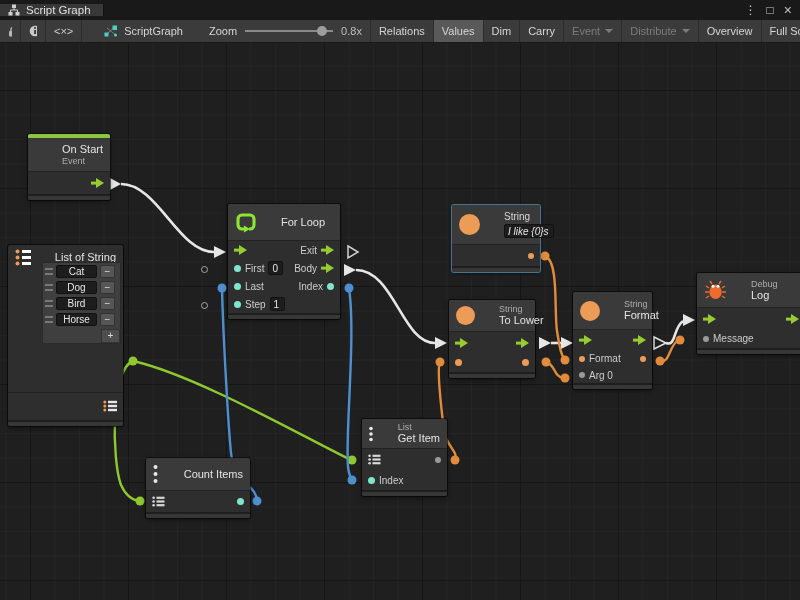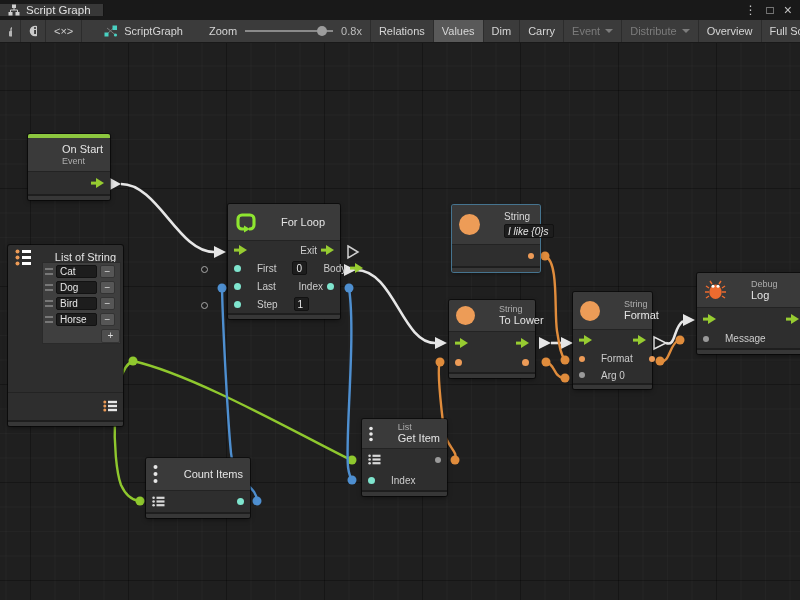--- a/index.html
+++ b/index.html
@@ -37,35 +37,35 @@
 
   .node{position:absolute;background:#2e2e2e;border-radius:2px;
     box-shadow:0 0 0 1px rgba(0,0,0,.55),0 2px 5px rgba(0,0,0,.4);}
   .node.selected{box-shadow:0 0 0 1px #46748f,0 2px 5px rgba(0,0,0,.4);}
   .ntop{height:4px;background:#8cc63f;border-radius:2px 2px 0 0;}
   .nhead{display:flex;align-items:center;gap:24px;background:#3a3a3a;border-bottom:1px solid #232323;padding:0 7px;border-radius:2px 2px 0 0;}
   .ncol{display:flex;flex-direction:column;justify-content:center;line-height:1.15;}
   .ntitle{font-size:11px;color:#e4e4e4;white-space:nowrap;}
   .nsub{font-size:9px;color:#adadad;white-space:nowrap;}
   .nfoot{height:6px;background:#373737;border-top:2px solid #1e1e1e;border-radius:0 0 2px 2px;}
-  .prow{display:flex;align-items:center;gap:16px;padding:0 6px;}
+  .prow{display:flex;align-items:center;gap:4px;padding:0 6px;}
   .pright{margin-left:auto;display:flex;align-items:center;gap:4px;}
   .plabel{font-size:10px;color:#cdcdcd;white-space:nowrap;}
   .pdot{width:7px;height:7px;border-radius:50%;display:inline-block;flex:0 0 auto;}
   .c-int{background:#7fe5ce;} .c-str{background:#ed9b57;} .c-obj{background:#9a9a9a;}
   .fld{background:#1d1d1d;border:1px solid #121212;border-radius:2px;color:#e6e6e6;font-size:10px;
     font-family:"Liberation Sans",sans-serif;padding:0 3px;height:14px;}
   .circle-ic{border-radius:50%;background:#ed9c57;display:inline-block;flex:0 0 auto;}
 
   
   .lwidget{position:absolute;left:34px;top:17px;width:79px;background:#3f3f3f;border:1px solid #2a2a2a;padding:2px 2px 1px 2px;}
   .lrow{display:flex;align-items:center;gap:3px;margin-bottom:3px;}
   .lhandle{width:8px;height:7px;border-top:2px solid #8f8f8f;border-bottom:2px solid #8f8f8f;opacity:.7;flex:0 0 auto;}
   .lfield{width:41px;height:13px;background:#1d1d1d;border:1px solid #121212;border-radius:2px;color:#e6e6e6;
-    font-size:10px;font-family:"Liberation Sans",sans-serif;padding:0 3px;}
+    font-size:10px;font-family:"Liberation Sans",sans-serif;padding:0 3px;text-align:center;}
   .lminus,.lplus{background:#565656;border:1px solid #333;border-radius:2px;color:#ddd;font-size:10px;
     line-height:10px;height:13px;width:15px;padding:0;font-family:"Liberation Sans",sans-serif;}
   .lplusrow{display:flex;justify-content:flex-end;margin:0 -2px -1px 0;}
   .lplus{width:19px;height:14px;background:#4e4e4e;}
   .hollow{position:absolute;width:7px;height:7px;border:1.5px solid #a8a8a8;border-radius:50%;}
 </style>
 </head>
 <body>
 
 <div class="tabbar">

